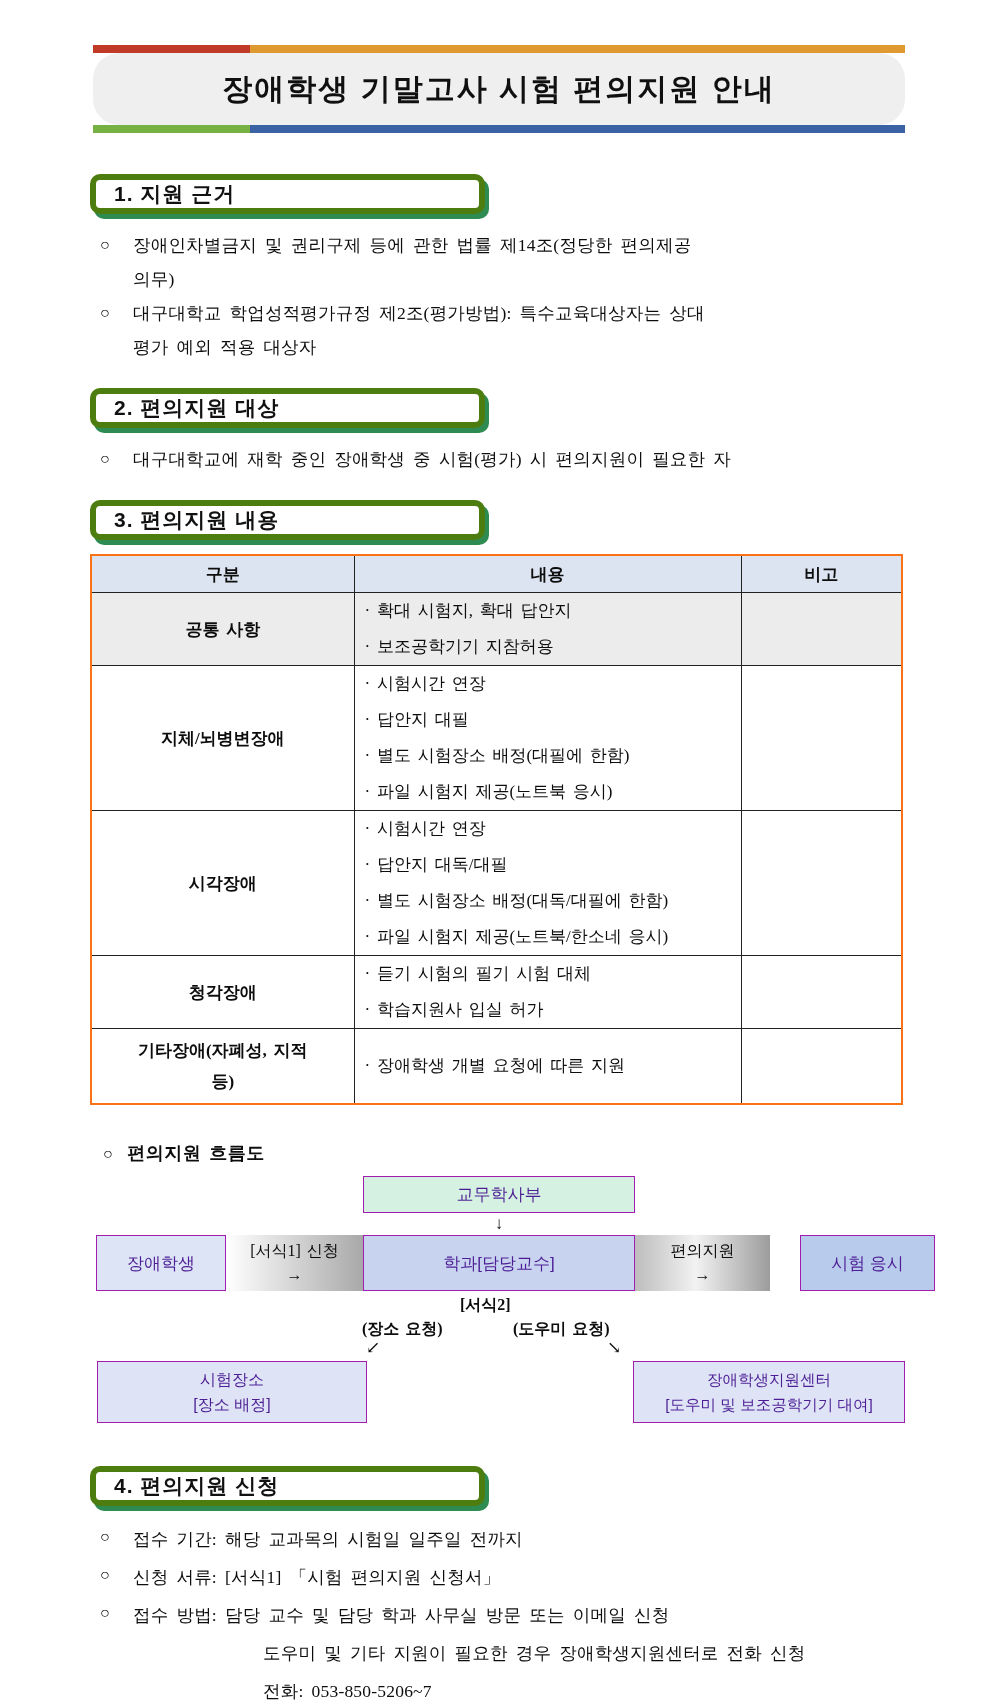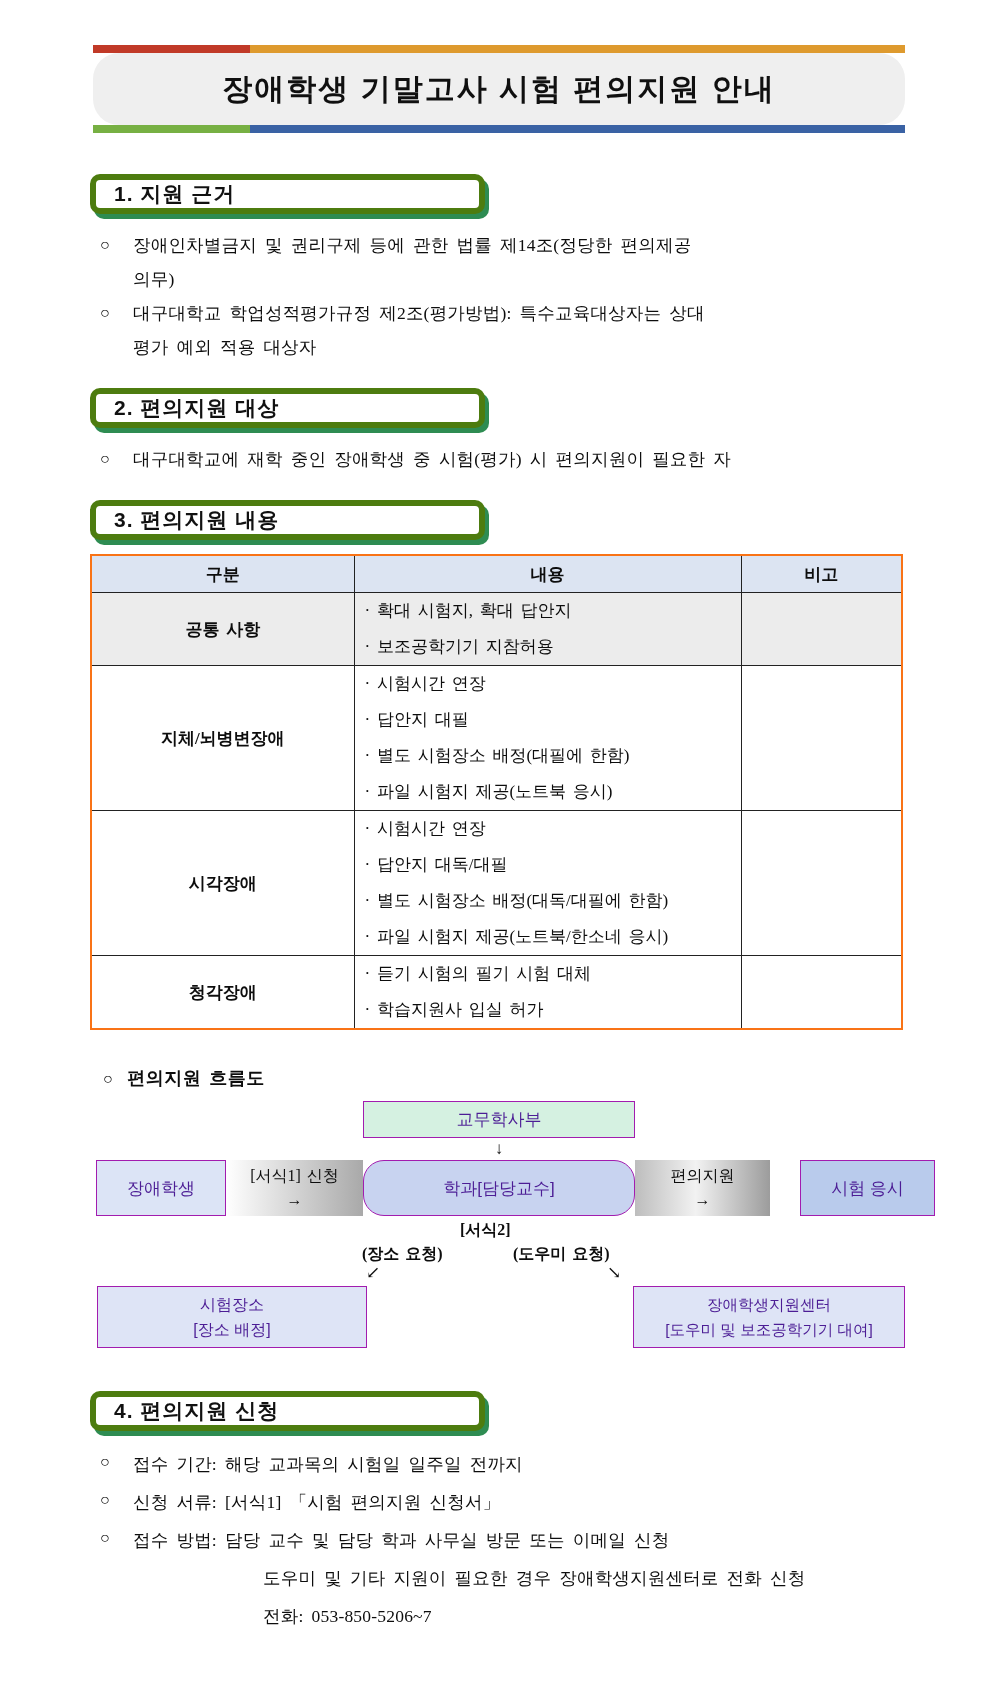--- a/index.html
+++ b/index.html
@@ -90,21 +90,21 @@
   }
   .fbox.top-box{left:363px;top:5px;width:272px;height:37px;background:#d5f1e1;}
   .down-arrow{position:absolute;left:363px;top:42px;width:272px;text-align:center;font-size:17px;line-height:22px;}
   .fbox.student{left:96px;top:64px;width:130px;height:56px;background:#dce4f6;}
   .fband{
     position:absolute;top:64px;height:56px;display:flex;flex-direction:column;
     align-items:center;justify-content:center;font-size:16px;line-height:24px;word-spacing:2px;
   }
   .fband.b1{left:226px;width:137px;background:linear-gradient(to right,#ffffff,#a9a9a9);}
   .fband.b2{left:635px;width:135px;background:linear-gradient(to right,#bdbdbd,#f2f2f2 45%,#9c9c9c);}
-  .fbox.dept{left:363px;top:64px;width:272px;height:56px;background:#c8d3f0;border-radius:21px;}
+  .fbox.dept{left:363px;top:64px;width:272px;height:56px;background:#c8d3f0;}
   .fbox.exam{left:800px;top:64px;width:135px;height:56px;background:#b9cbec;}
   .flabel{position:absolute;font-size:16px;font-weight:600;text-align:left;word-spacing:2px;}
   .flabel.form2{left:460px;top:124px;width:190px;}
   .flabel.place{left:362px;top:148px;width:140px;}
   .flabel.helper{left:513px;top:148px;width:140px;}
   .diag{position:absolute;font-size:17px;font-weight:400;}
   .diag.sw{left:366px;top:166px;}
   .diag.se{left:607px;top:166px;}
   .fbox.college{left:97px;top:190px;width:270px;height:62px;background:#dee4f6;flex-direction:column;}
   .fbox.center{left:633px;top:190px;width:272px;height:62px;background:#dee4f6;flex-direction:column;}
@@ -220,20 +220,30 @@
       <tr class="r-h2b">
         <td class="cat">
             <div>청각장애</div>
           </td>
         <td class="items">
           <div>· 듣기 시험의 필기 시험 대체</div>
           <div>· 학습지원사 입실 허가</div>
         </td>
         <td class="note"></td>
       </tr>
+      <tr class="r-last">
+        <td class="cat">
+          <div>기타장애(자폐성, 지적</div>
+          <div>등)</div>
+        </td>
+        <td class="items">
+          <div>· 장애학생 개별 요청에 따른 지원</div>
+        </td>
+        <td class="note"></td>
+      </tr>
     </tbody>
   </table>
 
   <div class="flow-heading">
     <span class="marker">○</span><span>편의지원 흐름도</span>
   </div>
 
   <div class="flow">
     <div class="fbox top-box">교무학사부</div>
     <div class="down-arrow">↓</div>

